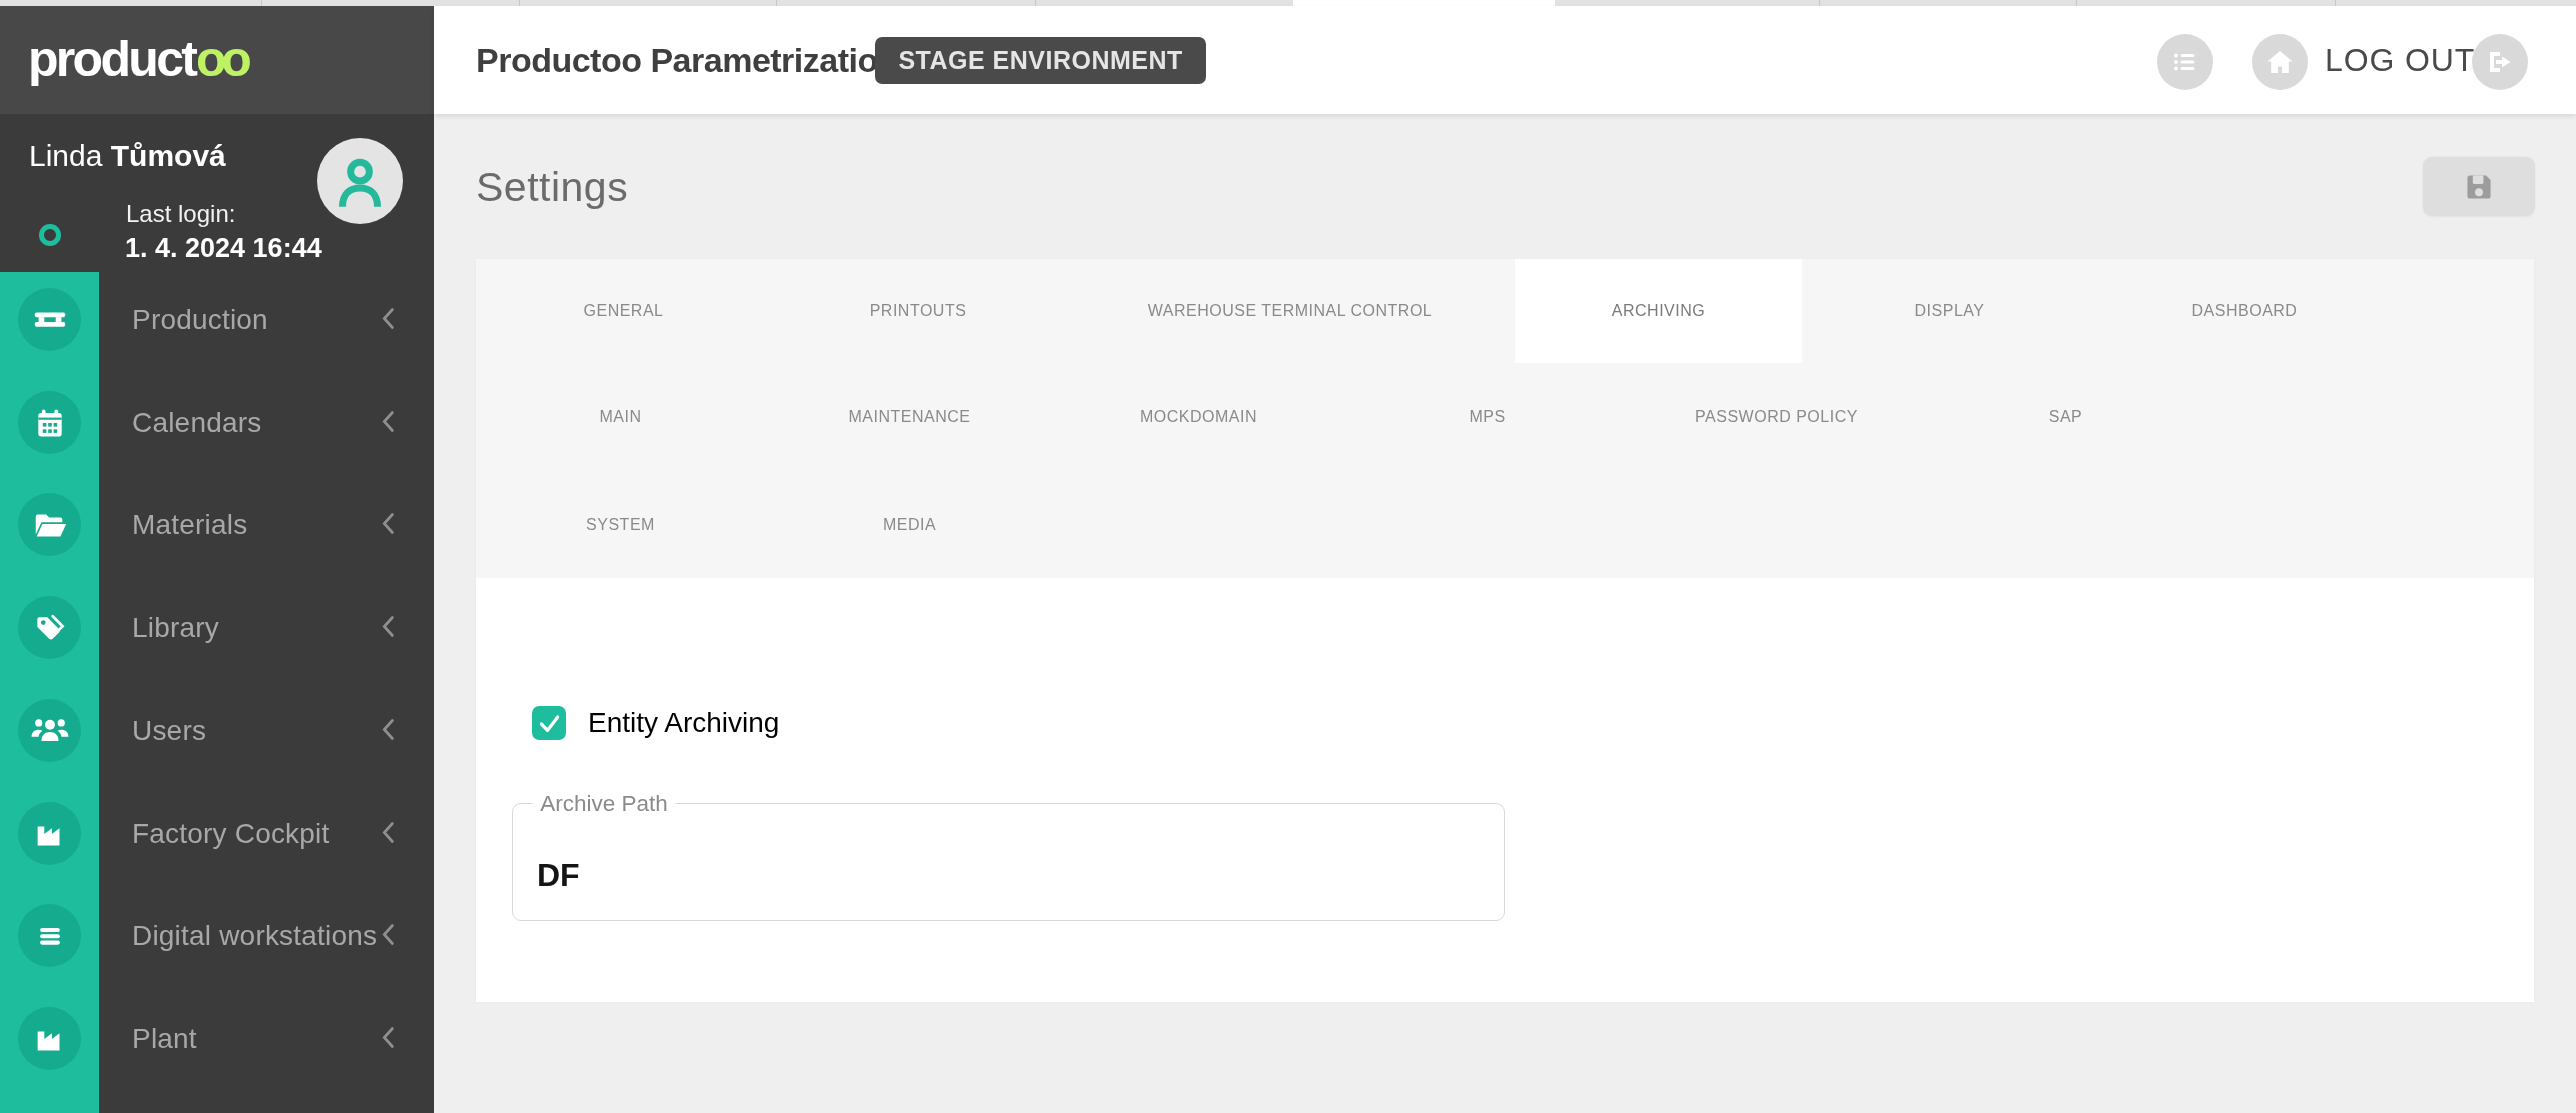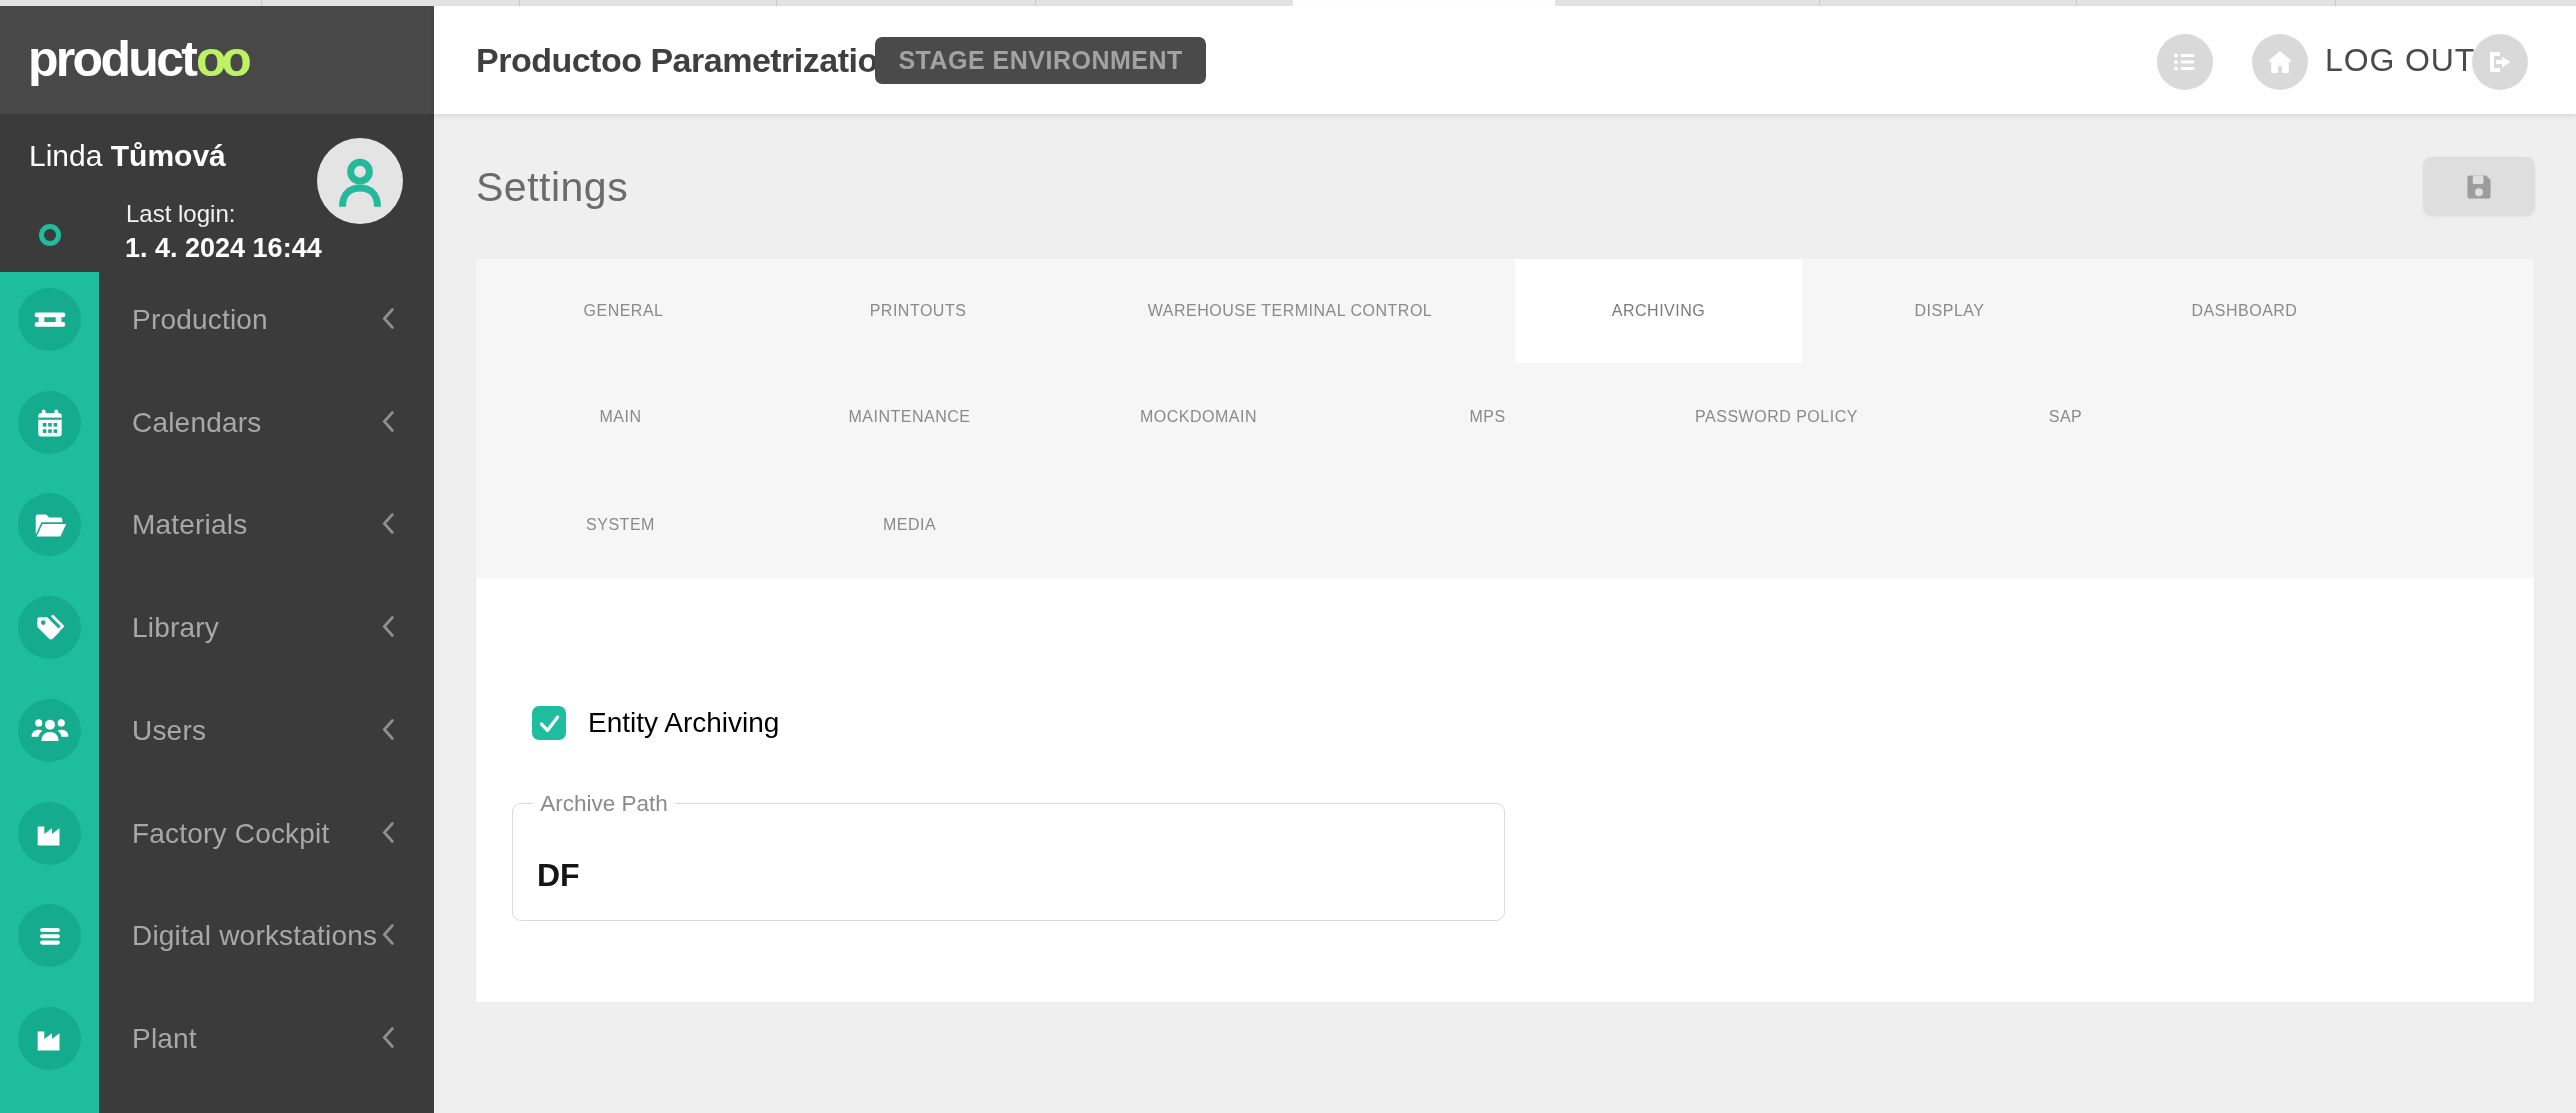--- a/index.html
+++ b/index.html
@@ -24,21 +24,21 @@
   .avatar{position:absolute;left:317px;top:24px;width:86px;height:86px;border-radius:50%;background:#e4e4e4;display:flex;align-items:center;justify-content:center;}
   .teal-col{position:absolute;left:0;top:266px;width:99px;height:841px;background:#1ebd9e;}
   .nav-item{position:absolute;left:0;width:434px;height:103px;}
   .icon-circle{position:absolute;left:18px;top:20px;width:63px;height:63px;border-radius:50%;background:#15ab8e;display:flex;align-items:center;justify-content:center;}
   .nav-label{position:absolute;left:132px;top:50%;transform:translateY(-50%);font-size:28px;color:#a8a8a8;letter-spacing:0.2px;white-space:nowrap;}
   .nav-chevron{position:absolute;left:378px;top:50%;transform:translateY(-50%);}
   
   .header{left:434px;top:6.3px;width:2142px;height:108px;background:#ffffff;box-shadow:0 2.7px 5.4px rgba(0,0,0,0.10);z-index:3;}
   .header-title{position:absolute;left:42px;top:50%;transform:translateY(-50%);font-size:34px;font-weight:700;color:#3f3f3f;letter-spacing:-0.5px;white-space:nowrap;}
   .env-badge{position:absolute;left:441px;top:31px;height:47px;background:#4a4a4a;border-radius:7.2px;display:flex;align-items:center;padding:0 23.4px;}
-  .env-badge span{color:#a3a3a3;font-size:25px;font-weight:700;letter-spacing:0.5px;white-space:nowrap;}
+  .env-badge span{color:#e5e5e5;font-size:25px;font-weight:700;letter-spacing:0.5px;white-space:nowrap;}
   .hdr-circle{position:absolute;top:28px;width:56px;height:56px;border-radius:50%;background:#d9d9d9;display:flex;align-items:center;justify-content:center;cursor:pointer;}
   .logout-text{position:absolute;left:1891px;top:50%;transform:translateY(-50%);font-size:32px;color:#4a4a4a;letter-spacing:0.9px;cursor:pointer;}
   
   .page{left:434px;top:114px;width:2142px;height:887px;background:#efefef;}
   .page-title{position:absolute;left:42px;top:50px;font-size:41px;color:#6b6b6b;letter-spacing:0.5px;}
   .save-btn{position:absolute;left:1989px;top:43px;width:112px;height:59px;background:#dedede;border-radius:9px;border:none;display:flex;align-items:center;justify-content:center;box-shadow:0 0.9px 2.7px rgba(0,0,0,0.06);cursor:pointer;}
   .card{position:absolute;left:42px;top:145px;width:2058px;height:743px;box-shadow:0 0.9px 2.7px rgba(0,0,0,0.04);}
   .tabstrip{position:absolute;left:0;top:0;width:2058px;height:319px;background:#f6f6f6;}
   .tabrow{position:absolute;left:0;width:2058px;display:flex;}
   .tab{height:100%;display:flex;align-items:center;justify-content:center;font-size:16px;color:#8a8a8a;letter-spacing:0.5px;cursor:pointer;white-space:nowrap;}

